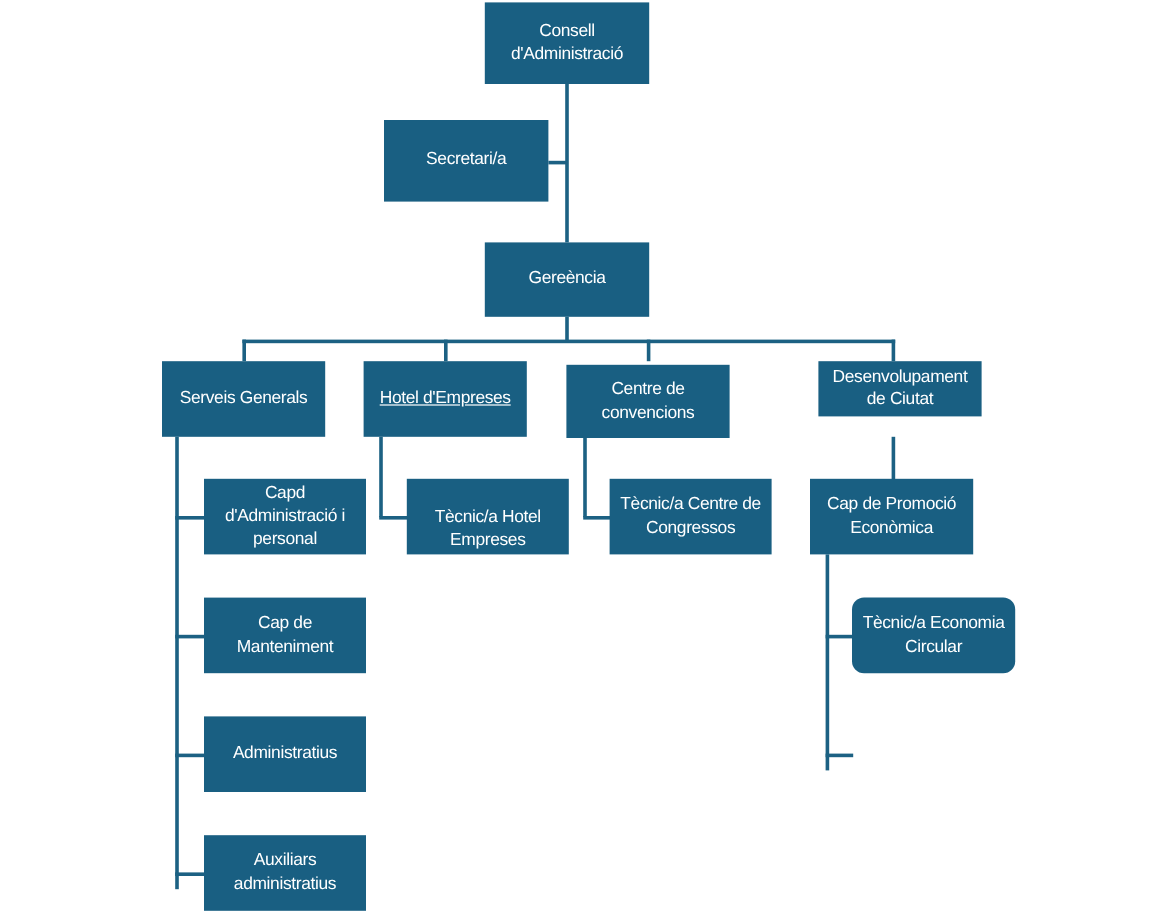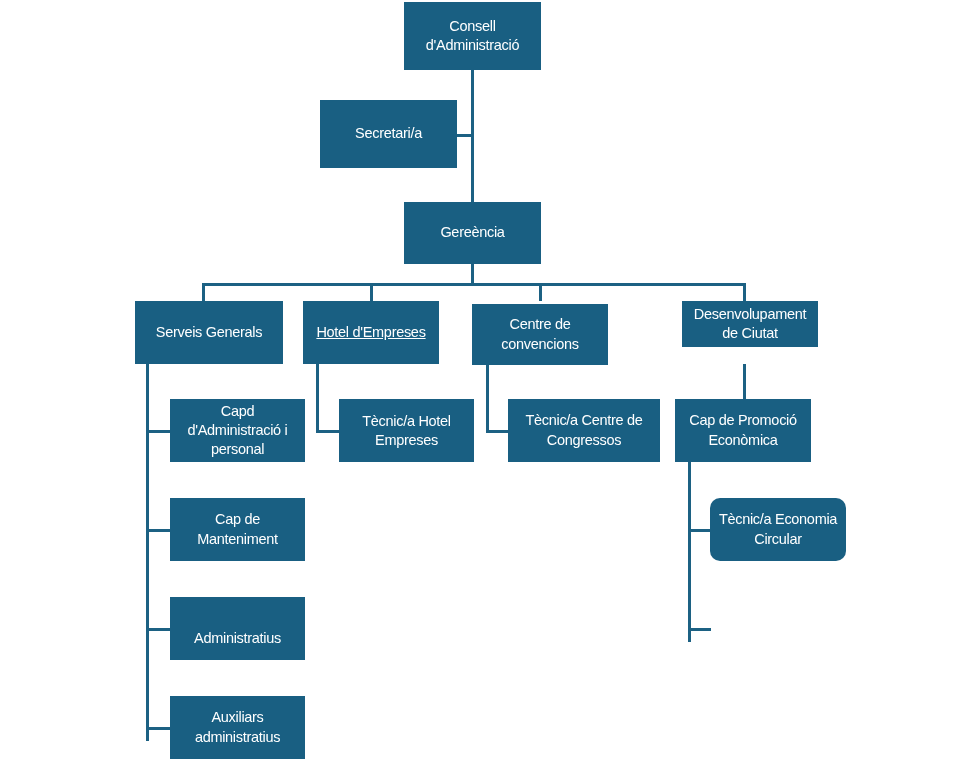--- a/index.html
+++ b/index.html
@@ -22,21 +22,21 @@
     background: #195F82;
     color: #ffffff;
     display: flex;
     align-items: center;
     justify-content: center;
     text-align: center;
     font-size: 14.5px;
     line-height: 1.32;
     letter-spacing: -0.3px;
     box-sizing: border-box;
-    padding: 12px 5px;
+    padding: 2px 5px;
     z-index: 2;
   }
   .node span {
     display: block;
     width: 100%;
   }
   .conn {
     position: absolute;
     background: #1C6183;
     z-index: 1;
@@ -85,21 +85,21 @@
   </div>
 
   <div class="node" style="left:320px; top:100px; width:137px; height:68px;">
     <span>Secretari/a</span>
   </div>
 
   <div class="node" style="left:404px; top:202px; width:137px; height:62px;">
     <span>Gereència</span>
   </div>
 
-  <div class="node" style="left:135px; top:301px; width:148px; height:63px;">
+  <div class="node" style="left:135px; top:301px; width:136px; height:63px;">
     <span>Serveis Generals</span>
   </div>
 
   <div class="node" style="left:303px; top:301px; width:136px; height:63px;text-decoration:underline;">
     <span>Hotel d'Empreses</span>
   </div>
 
   <div class="node" style="left:472px; top:304px; width:136px; height:61px;">
     <span>Centre de convencions</span>
   </div>
@@ -109,33 +109,33 @@
   </div>
 
   <div class="node" style="left:170px; top:399px; width:135px; height:63px;">
     <span>Capd d'Administració i personal</span>
   </div>
 
   <div class="node" style="left:339px; top:399px; width:135px; height:63px;align-items:flex-end;">
     <span>Tècnic/a Hotel Empreses</span>
   </div>
 
-  <div class="node" style="left:508px; top:399px; width:152px; height:63px;">
+  <div class="node" style="left:508px; top:399px; width:135px; height:63px;">
     <span>Tècnic/a Centre de Congressos</span>
   </div>
 
   <div class="node" style="left:675px; top:399px; width:136px; height:63px;text-align:center;">
     <span>Cap de Promoció Econòmica</span>
   </div>
 
   <div class="node" style="left:170px; top:498px; width:135px; height:63px;">
     <span>Cap de Manteniment</span>
   </div>
 
-  <div class="node" style="left:170px; top:597px; width:135px; height:63px;align-items:flex-end;">
+  <div class="node" style="left:170px; top:597px; width:135px; height:63px;">
     <span>Administratius</span>
   </div>
 
   <div class="node" style="left:170px; top:696px; width:135px; height:63px;">
     <span>Auxiliars administratius</span>
   </div>
 
   <div class="node" style="left:710px; top:498px; width:136px; height:63px;border-radius:10px;">
     <span>Tècnic/a Economia Circular</span>
   </div>

